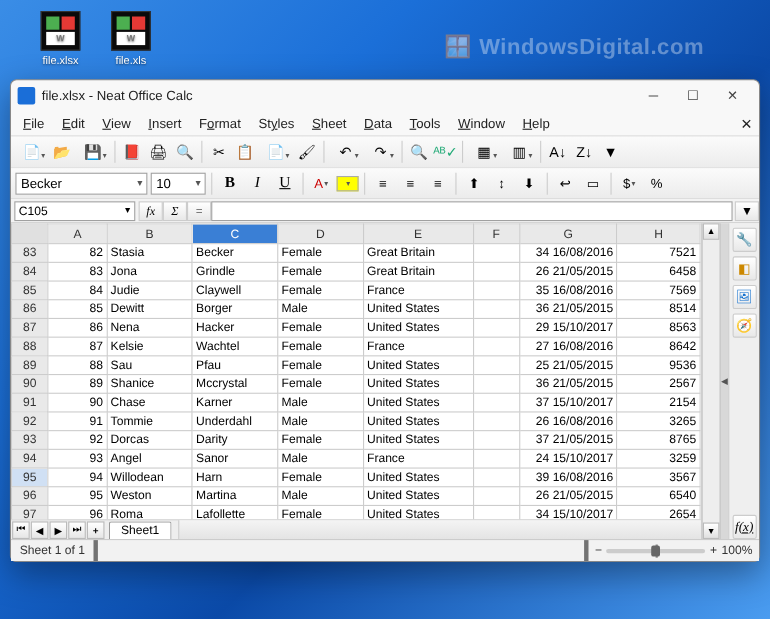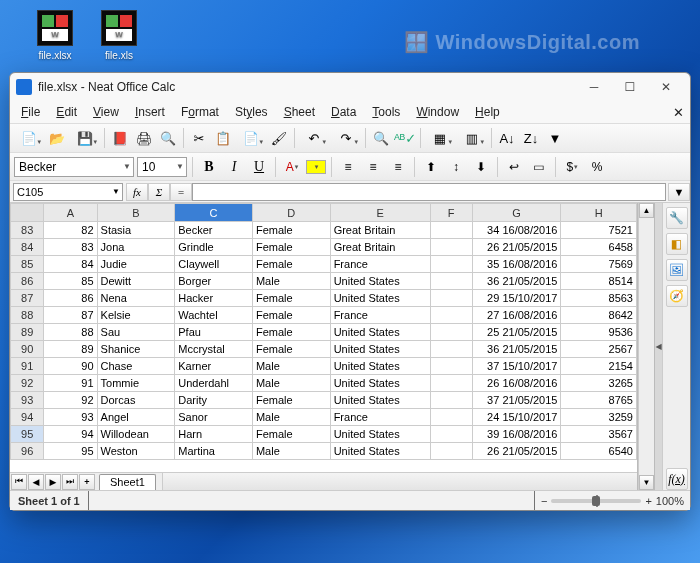--- a/index.html
+++ b/index.html
@@ -109,21 +109,21 @@
   display:flex; align-items:center; font-size:11px;
 }
 .navbtn { width:16px; height:16px; border:1px solid #bbb; background:linear-gradient(#fff,#e6e6e6); display:flex; align-items:center; justify-content:center; font-size:9px; margin-left:1px; }
 .sheet-tab { height:16px; padding:0 10px; background:#fff; border:1px solid #999; border-bottom:none; margin-left:4px; display:flex; align-items:center; border-radius:2px 2px 0 0; }
 .sidebar { width:28px; background:#efefef; border-left:1px solid #ccc; display:flex; flex-direction:column; align-items:center; padding-top:4px; gap:4px; }
 .sbtn { width:22px; height:22px; border:1px solid #ccc; background:linear-gradient(#fff,#e8e8e8); border-radius:2px; display:flex; align-items:center; justify-content:center; font-size:12px; }
 .statusbar {
   height:20px; border-top:1px solid #ccc; background:#f2f2f2;
   display:flex; align-items:center; font-size:11px; color:#333;
 }
-.scell { padding:0 8px; border-right:1px solid #737373; height:100%; display:flex; align-items:center;font-weight:bold; }
+.scell { padding:0 8px; border-right:4px solid #737373; height:100%; display:flex; align-items:center; }
 .zoom { margin-left:auto; display:flex; align-items:center; gap:4px; padding:0 6px; }
 .slider { width:90px; height:4px; background:#ccc; position:relative; border-radius:2px; }
 .slider::before { content:""; position:absolute; left:50%; top:-4px; width:2px; height:12px; background:#888; }
 .slider .thumb { position:absolute; left:50%; top:-3px; width:8px; height:10px; background:#666; border-radius:2px; transform:translateX(-50%); }
 .vscroll { width:16px; background:#eee; border-left:1px solid #ccc; position:relative; }
 .vscroll .up,.vscroll .down { height:15px; background:linear-gradient(#fff,#e0e0e0); border:1px solid #bbb; font-size:8px; display:flex; align-items:center; justify-content:center; }
 .vscroll .down { position:absolute; bottom:0; left:0; right:0; }
 .sidepanel-toggle { width:8px; background:#d8d8d8; border-left:1px solid #bbb; display:flex; align-items:center; justify-content:center; font-size:8px; color:#555; }
 </style>
 </head>
@@ -405,20 +405,31 @@
                 <th class="row ">96</th>
                 <td class="num">95</td>
                 <td>Weston</td>
                 <td>Martina</td>
                 <td>Male</td>
                 <td>United States</td>
                 <td></td>
                 <td class="num">26 21/05/2015</td>
                 <td class="num">6540</td>
               </tr>
+              <tr>
+                <th class="row ">97</th>
+                <td class="num">96</td>
+                <td>Roma</td>
+                <td>Lafollette</td>
+                <td>Female</td>
+                <td>United States</td>
+                <td></td>
+                <td class="num">34 15/10/2017</td>
+                <td class="num">2654</td>
+              </tr>
             </tbody>
           </table>
       </div>
       <div class="hscroll">
         <div class="navbtn">⏮</div>
         <div class="navbtn">◀</div>
         <div class="navbtn">▶</div>
         <div class="navbtn">⏭</div>
         <div class="navbtn" style="font-weight:bold;">+</div>
         <div class="sheet-tab">Sheet1</div>

